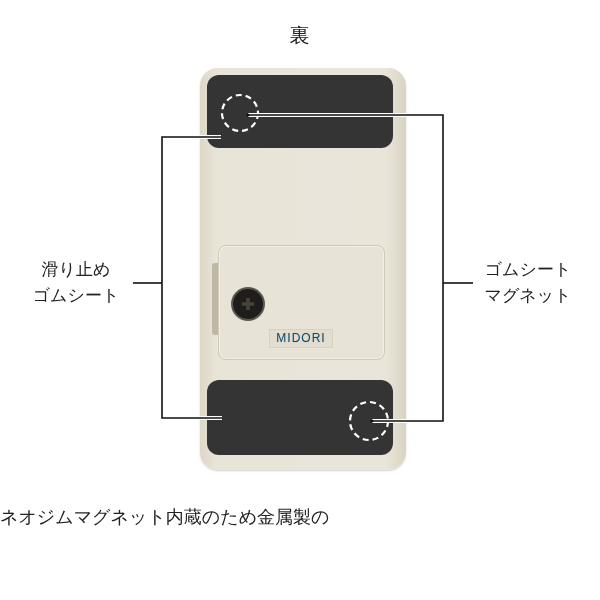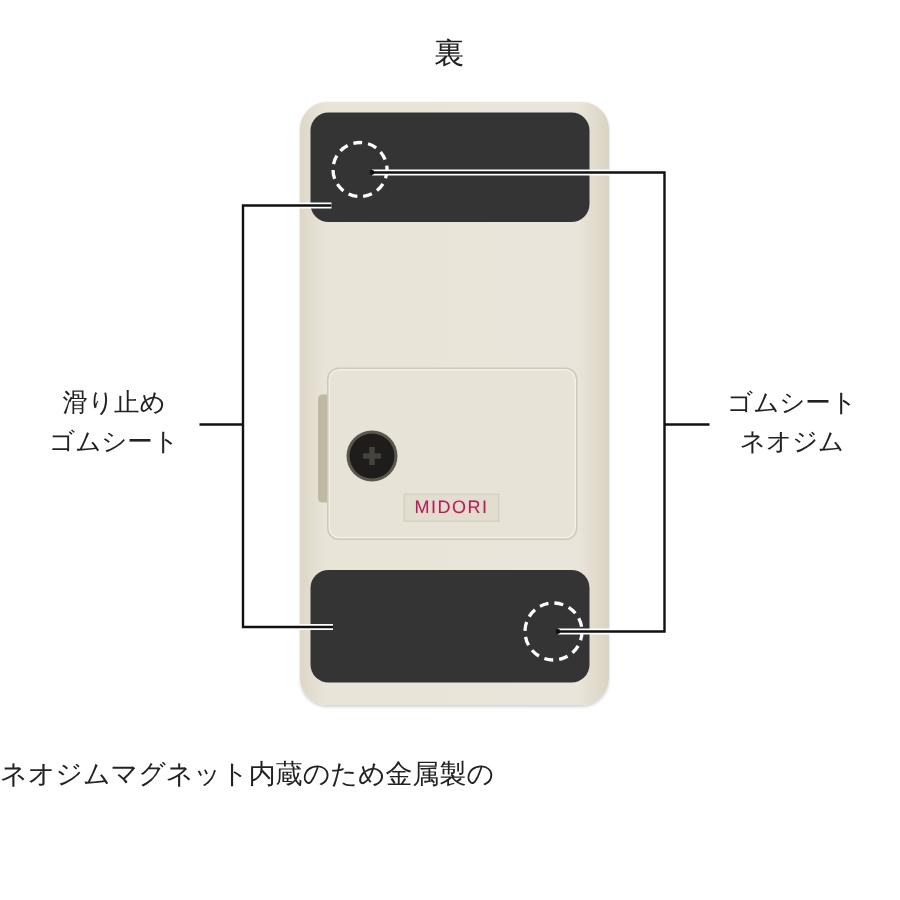--- a/index.html
+++ b/index.html
@@ -21,21 +21,21 @@
   .compartment { position:absolute; left:18px; top:177px; width:165px; height:113px;
                  background:#e7e3d7; border:1px solid #cfc9b8; border-radius:8px;
                  box-shadow:inset 0 0 0 1px #f3f0e8; }
   .shadow-edge { position:absolute; left:12px; top:195px; width:8px; height:72px;
                  background:#bfb8a5; border-radius:3px 0 0 3px; }
   .screw { position:absolute; left:14px; top:43px; width:30px; height:30px; border-radius:50%;
            background:#1e1d1b; box-shadow:0 0 0 2px #5a574f; }
   .screw::after { content:""; position:absolute; left:9px; top:9px; width:12px; height:12px;
                   background:#46433d; clip-path:polygon(35% 0,65% 0,65% 35%,100% 35%,100% 65%,65% 65%,65% 100%,35% 100%,35% 65%,0 65%,0 35%,35% 35%); }
   .brand { position:absolute; left:50px; top:83px; width:62px; height:17px;
-           border:1px solid #d6d1c3; background:#e2ddcf; color:#be185d;
+           border:1px solid #d6d1c3; background:#e2ddcf; color:#0c4a6e;
            font-family:"Liberation Sans", sans-serif; font-size:12px; letter-spacing:1px;
            text-align:center; line-height:17px; text-shadow:0 0 1px #c9c3b3; }
   svg.lines { position:absolute; left:0; top:0; width:600px; height:600px; pointer-events:none; }
 </style>
 </head>
 <body>
 
 <div class="title">裏</div>
 
 <div class="card">
@@ -68,18 +68,18 @@
   </g>
 </svg>
 
 <div class="label label-left">
   <div>滑り止め</div>
   <div>ゴムシート</div>
 </div>
 
 <div class="label label-right">
   <div>ゴムシート</div>
-  <div>ネオジム</div>
+  <div>マグネット</div>
 </div>
 
 <div class="caption">
   <div>ネオジムマグネット内蔵のため金属製の</div>
 </div>
 
 </body></html>

